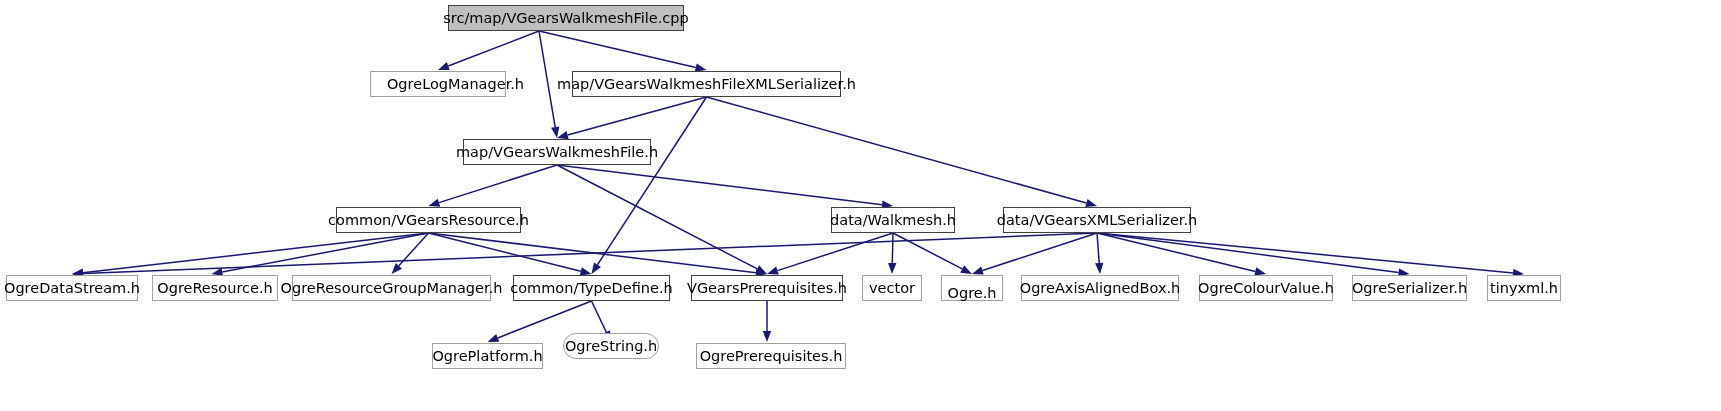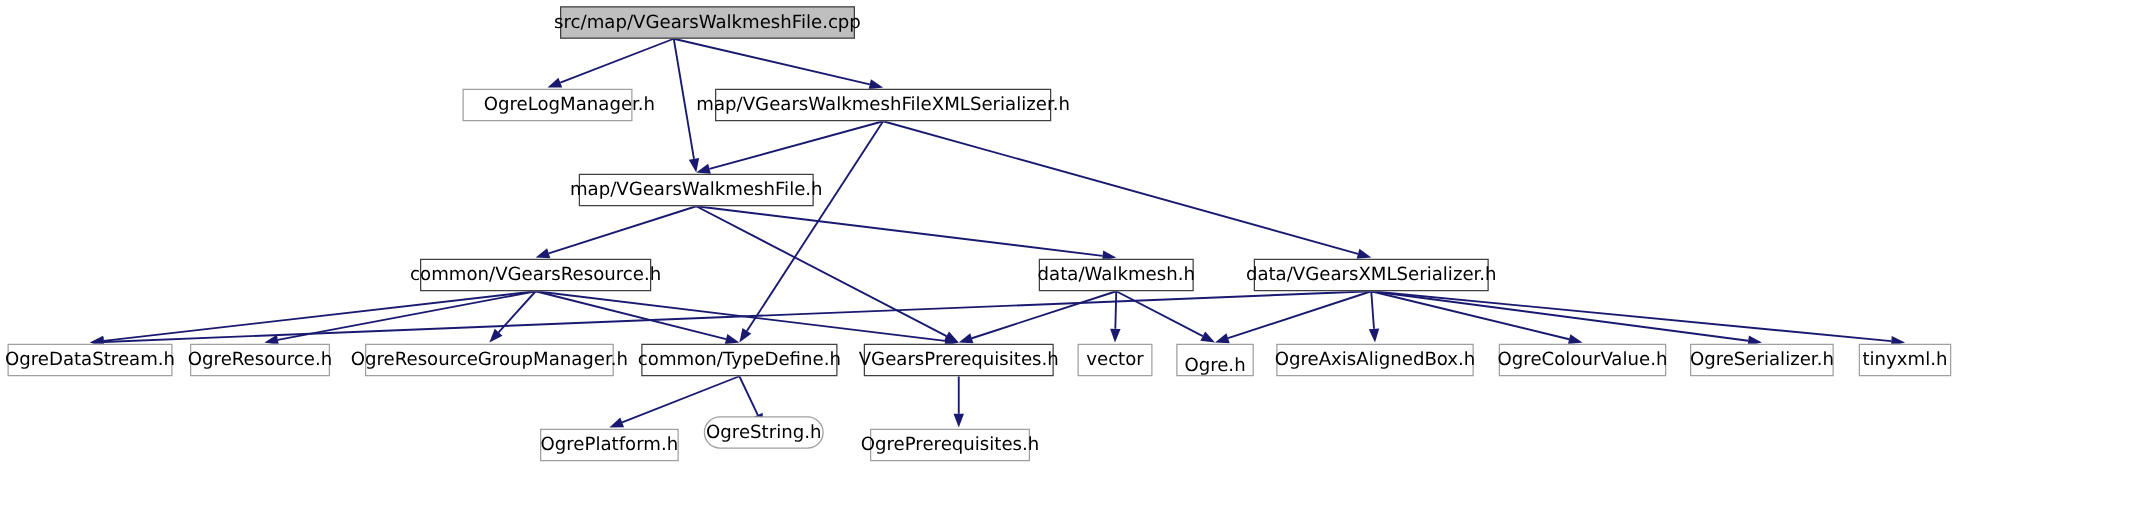--- a/index.html
+++ b/index.html
@@ -127,21 +127,21 @@
     </div>
     <div class="node emph" style="left: 831px; top: 207px; width: 124px;">
       <span class="node-label">data/Walkmesh.h</span>
     </div>
     <div class="node emph" style="left: 1003px; top: 207px; width: 188px;">
       <span class="node-label">data/VGearsXMLSerializer.h</span>
     </div>
     <div class="node" style="left: 6px; top: 275px; width: 132px;">
       <span class="node-label">OgreDataStream.h</span>
     </div>
-    <div class="node" style="left: 152px; top: 275px; width: 112px;">
+    <div class="node" style="left: 152px; top: 275px; width: 126px;">
       <span class="node-label">OgreResource.h</span>
     </div>
     <div class="node" style="left: 292px; top: 275px; width: 199px;">
       <span class="node-label">OgreResourceGroupManager.h</span>
     </div>
     <div class="node emph" style="left: 513px; top: 275px; width: 157px;">
       <span class="node-label">common/TypeDefine.h</span>
     </div>
     <div class="node emph" style="left: 691px; top: 275px; width: 152px;">
       <span class="node-label">VGearsPrerequisites.h</span>
@@ -163,16 +163,16 @@
     </div>
     <div class="node" style="left: 1487px; top: 275px; width: 74px;">
       <span class="node-label">tinyxml.h</span>
     </div>
     <div class="node" style="left: 432px; top: 343px; width: 111px;">
       <span class="node-label">OgrePlatform.h</span>
     </div>
     <div class="node" style="left: 563px; top: 333px; width: 96px; border-radius: 13px;">
       <span class="node-label">OgreString.h</span>
     </div>
-    <div class="node" style="left: 696px; top: 343px; width: 128px; align-items: center;">
+    <div class="node" style="left: 696px; top: 343px; width: 150px; align-items: center;">
       <span class="node-label">OgrePrerequisites.h</span>
     </div>
   </div>
 
 </body></html>

